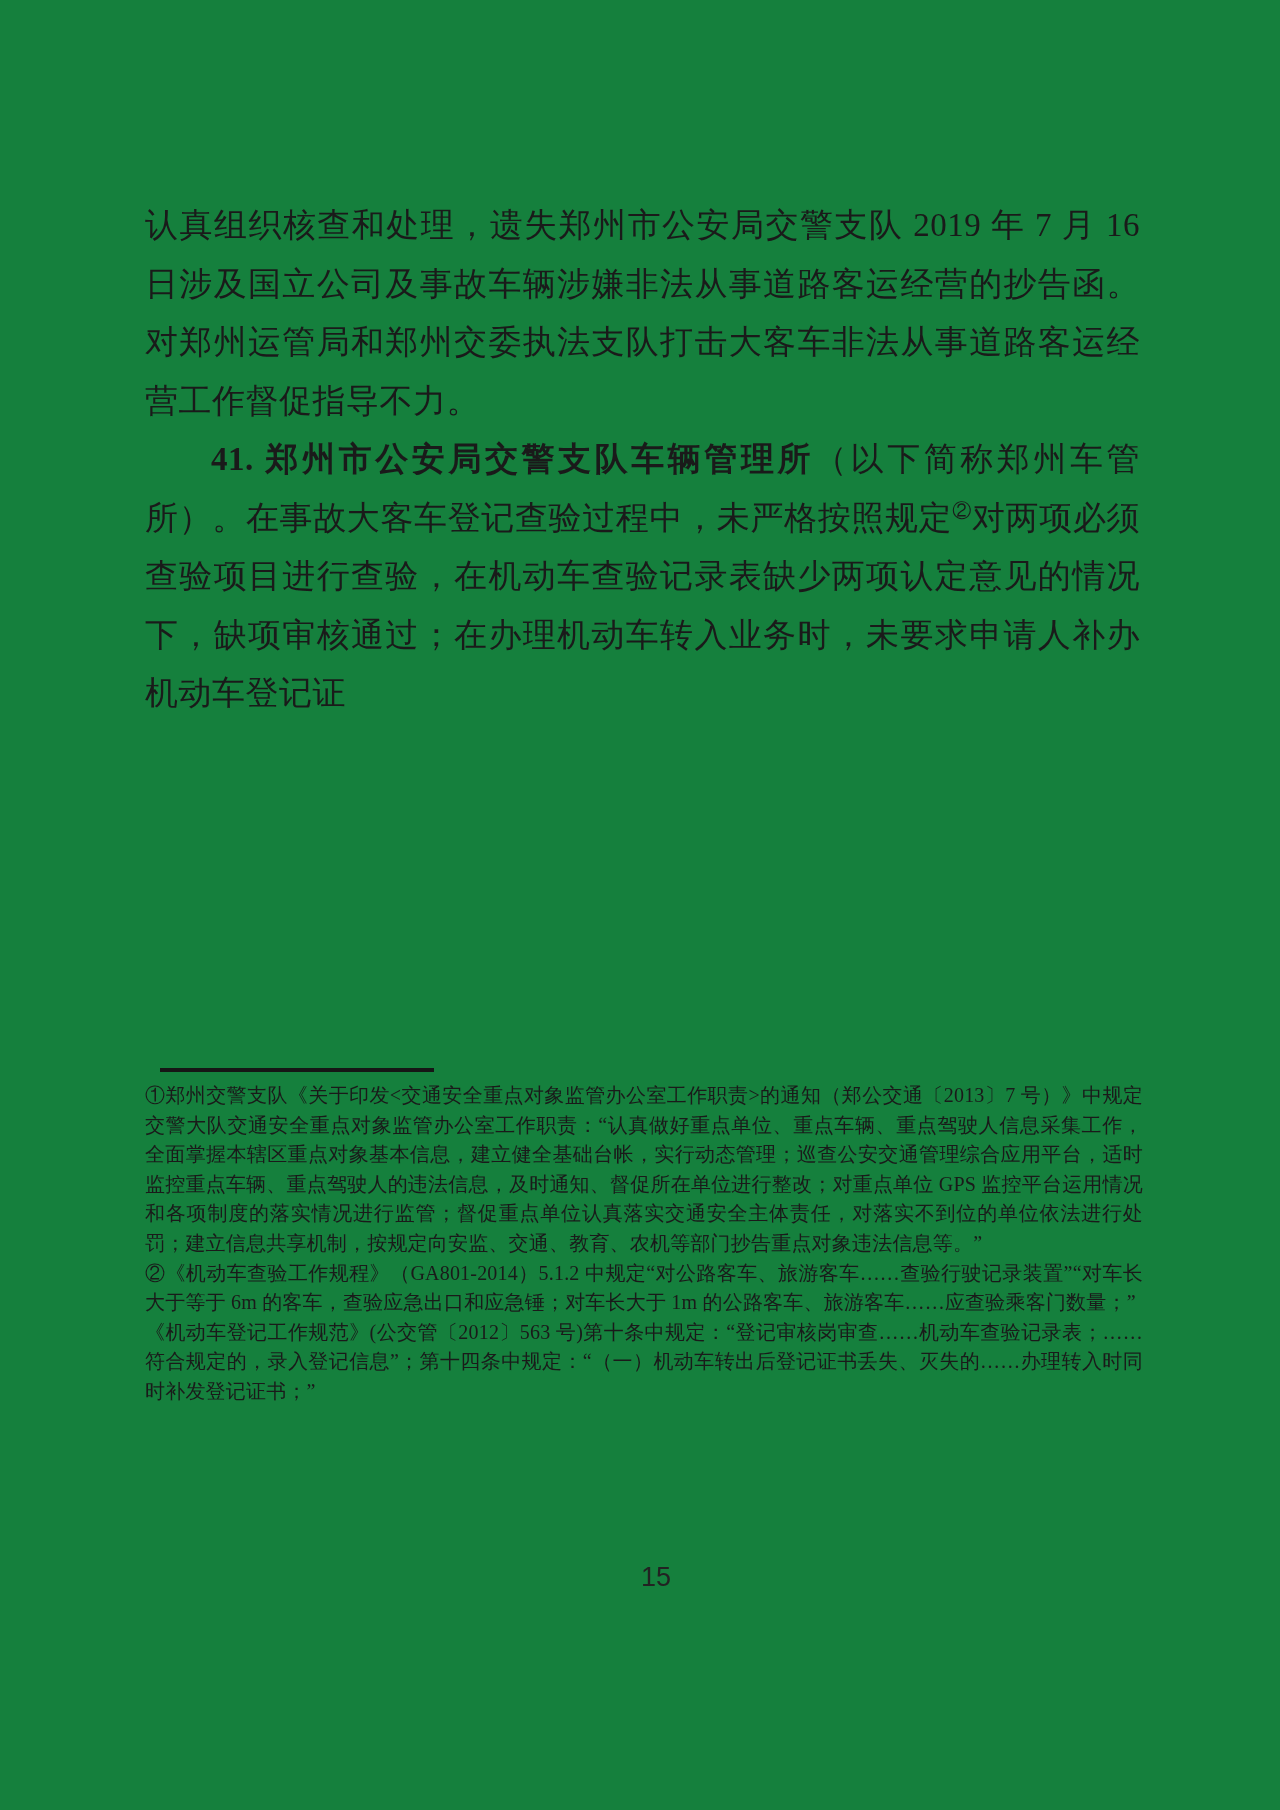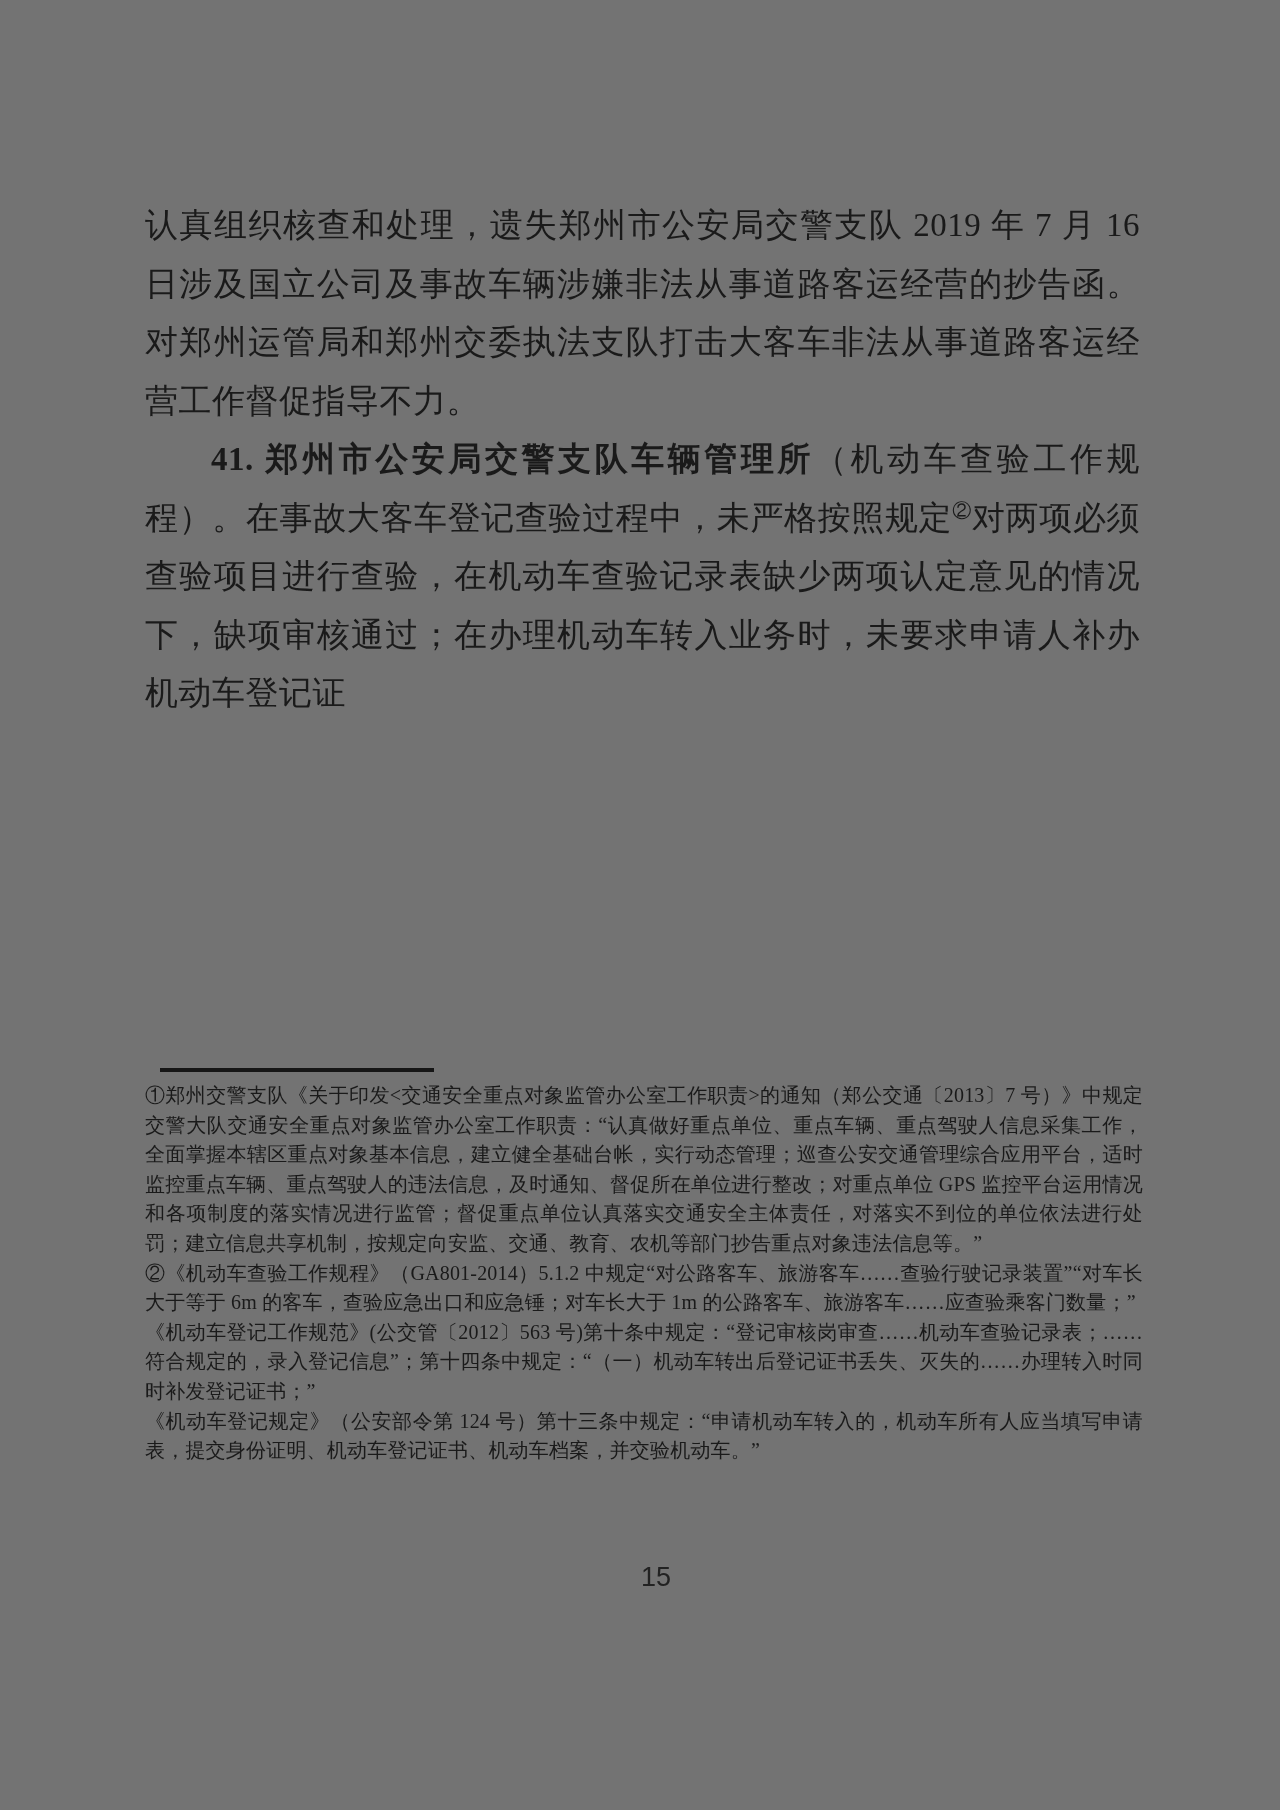--- a/index.html
+++ b/index.html
@@ -5,21 +5,21 @@
   html, body {
     margin: 0;
     padding: 0;
     background: #e8e8e8;
   }
   .page {
     position: relative;
     width: 1280px;
     height: 1810px;
     margin: 0 auto;
-    background: #737373;
+    background: #15803d;
     color: #1a1a1a;
     font-family: "Liberation Serif", "DejaVu Serif", serif;
     overflow: hidden;
   }
   
   .body-text {
     position: absolute;
     left: 145px;
     top: 196px;
     width: 995px;
@@ -77,23 +77,22 @@
     font-family: "Liberation Sans", "DejaVu Sans", sans-serif;
     color: #222222;
   }
 </style>
 </head>
 <body>
 
 <div class="page">
   <main class="body-text">
       <p class="para"><span>认真组织核查和处理，遗失郑州市公安局交警支队 2019 年 7 月 16 日涉及国立公司及事故车辆涉嫌非法从事道路客运经营的抄告函。对郑州运管局和郑州交委执法支队打击大客车非法从事道路客运经营工作督促指导不力。</span></p>
-      <p class="para indent"><span class="bold">41. 郑州市公安局交警支队车辆管理所</span><span>（机动车查验工作规程）。在事故大客车登记查验过程中，未严格按照规定</span><sup>②</sup><span>对两项必须查验项目进行查验，在机动车查验记录表缺少两项认定意见的情况下，缺项审核通过；在办理机动车转入业务时，未要求申请人补办机动车登记证</span></p>
+      <p class="para indent"><span class="bold">41. 郑州市公安局交警支队车辆管理所</span><span>（以下简称郑州车管所）。在事故大客车登记查验过程中，未严格按照规定</span><sup>②</sup><span>对两项必须查验项目进行查验，在机动车查验记录表缺少两项认定意见的情况下，缺项审核通过；在办理机动车转入业务时，未要求申请人补办机动车登记证</span></p>
     </main>
   <div class="footnote-sep"></div>
   <section class="footnotes">
       <p class="fn-para">①郑州交警支队《关于印发&lt;交通安全重点对象监管办公室工作职责&gt;的通知（郑公交通〔2013〕7 号）》中规定交警大队交通安全重点对象监管办公室工作职责：“认真做好重点单位、重点车辆、重点驾驶人信息采集工作，全面掌握本辖区重点对象基本信息，建立健全基础台帐，实行动态管理；巡查公安交通管理综合应用平台，适时监控重点车辆、重点驾驶人的违法信息，及时通知、督促所在单位进行整改；对重点单位 GPS 监控平台运用情况和各项制度的落实情况进行监管；督促重点单位认真落实交通安全主体责任，对落实不到位的单位依法进行处罚；建立信息共享机制，按规定向安监、交通、教育、农机等部门抄告重点对象违法信息等。”</p>
       <p class="fn-para">②《机动车查验工作规程》（GA801-2014）5.1.2 中规定“对公路客车、旅游客车……查验行驶记录装置”“对车长大于等于 6m 的客车，查验应急出口和应急锤；对车长大于 1m 的公路客车、旅游客车……应查验乘客门数量；”</p>
       <p class="fn-para">《机动车登记工作规范》(公交管〔2012〕563 号)第十条中规定：“登记审核岗审查……机动车查验记录表；……符合规定的，录入登记信息”；第十四条中规定：“（一）机动车转出后登记证书丢失、灭失的……办理转入时同时补发登记证书；”</p>
-      <p class="fn-para">《机动车登记规定》（公安部令第 124 号）第十三条中规定：“申请机动车转入的，机动车所有人应当填写申请表，提交身份证明、机动车登记证书、机动车档案，并交验机动车。”</p>
     </section>
   <div class="page-number">15</div>
 </div>
 
 </body></html>

